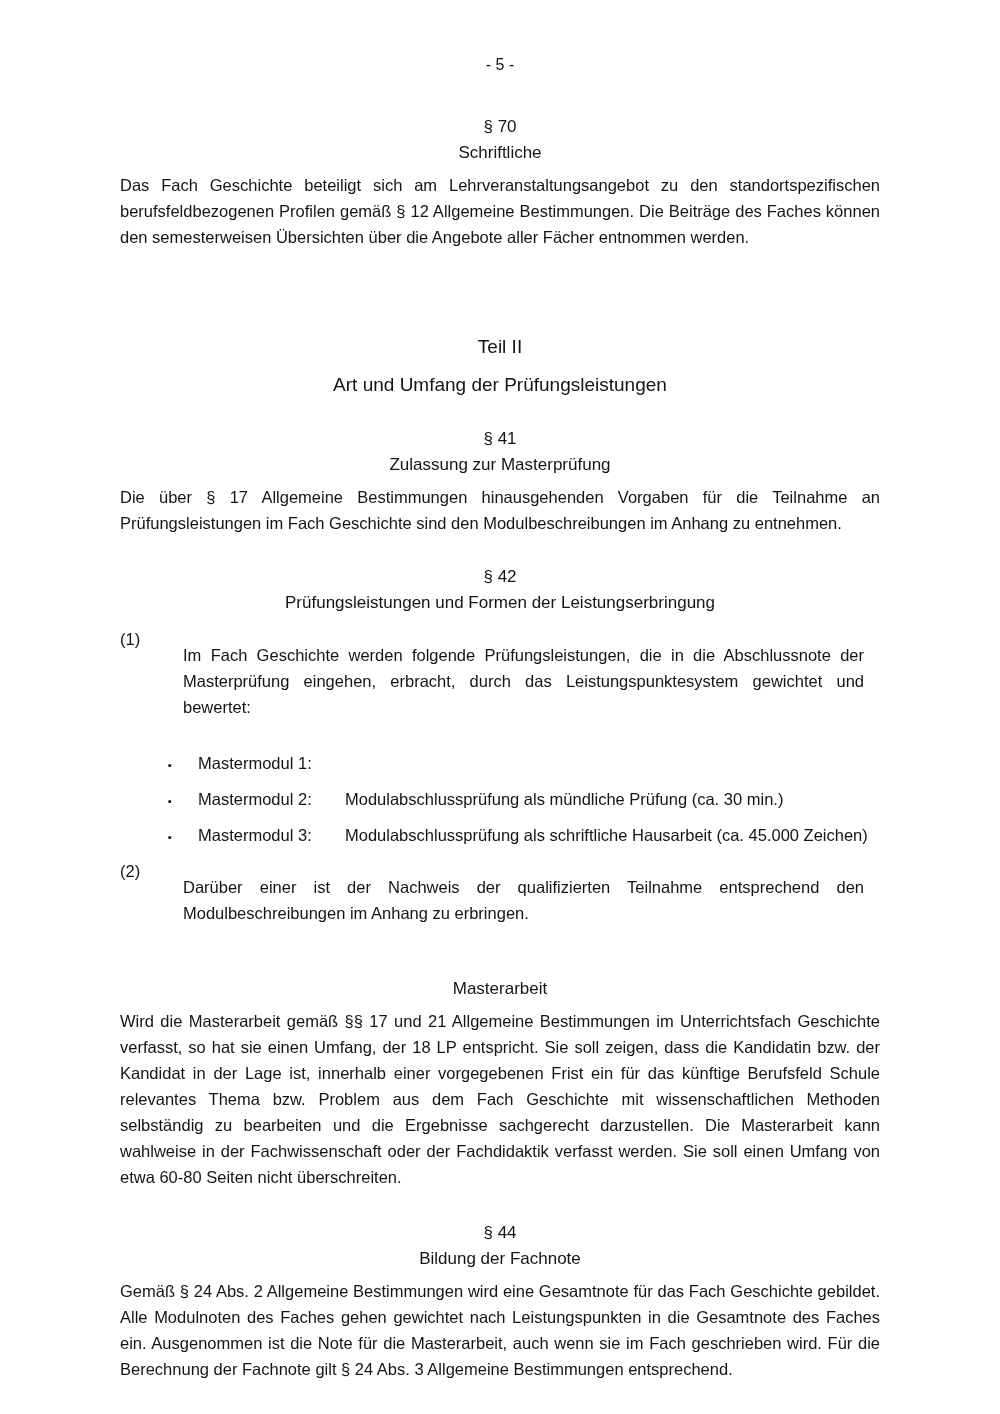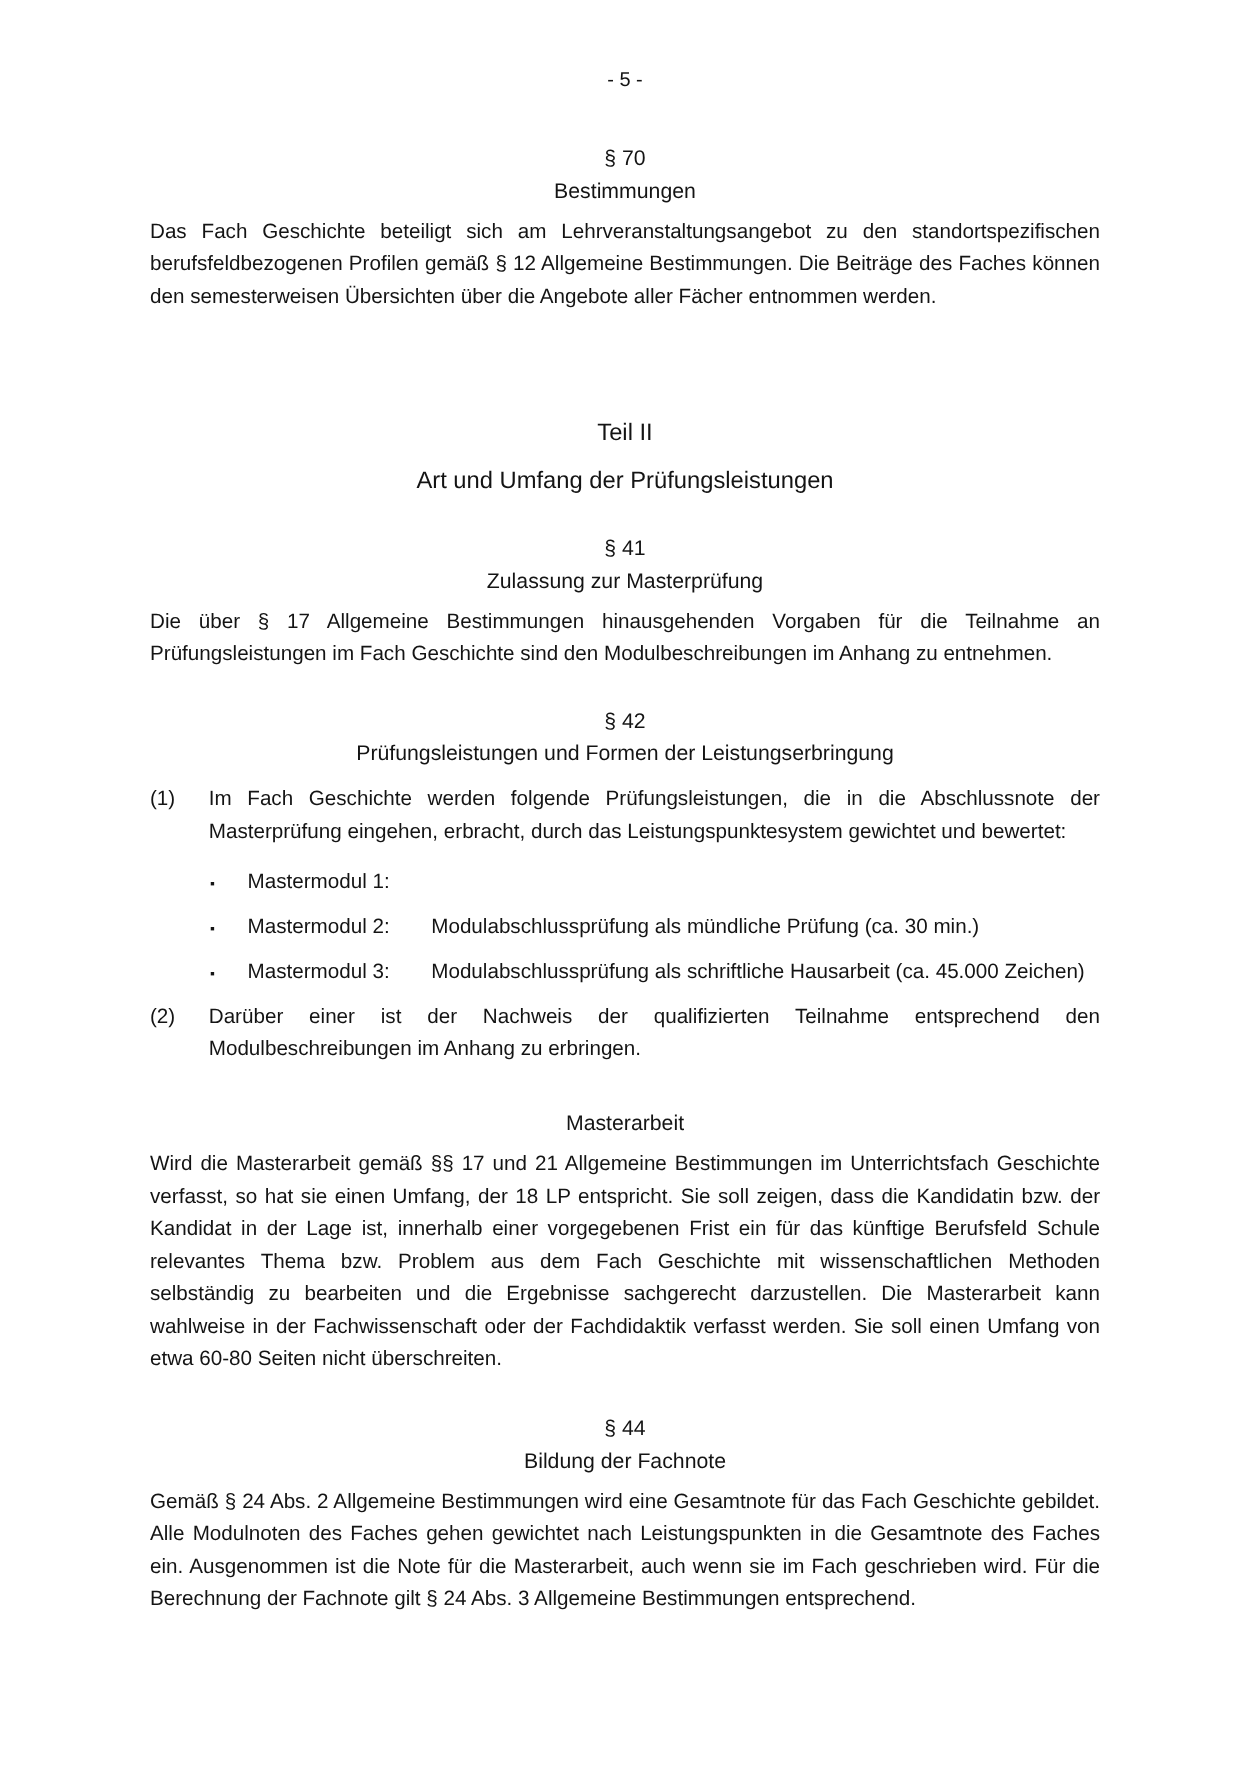--- a/index.html
+++ b/index.html
@@ -58,21 +58,21 @@
   .numbered {
     display: flex;
     margin-top: 10px;
   }
   .numbered .num {
     width: 47px;
     flex-shrink: 0;
   }
   .numbered .num-text {
     flex: 1;
-    margin: 0;
+    margin: 16px;
     text-align: justify;
   }
   .module-list {
     margin-top: 14px;
   }
   .module-row {
     display: flex;
     margin-left: 48px;
     margin-bottom: 8px;
     align-items: baseline;
@@ -96,21 +96,21 @@
 </head>
 <body>
 
 <div class="page">
 
   <div class="page-number">- 5 -</div>
 
   <section>
     <h2 class="sec-head sec-head-40">
       <span class="sec-num">§ 70</span>
-      <span class="sec-title">Bestimmungen</span>
+      <span class="sec-title">Schriftliche</span>
     </h2>
     <p class="body-text">Das Fach Geschichte beteiligt sich am Lehrveranstaltungsangebot zu den standortspezifischen berufsfeldbezogenen Profilen gemäß § 12 Allgemeine Bestimmungen. Die Beiträge des Faches können den semesterweisen Übersichten über die Angebote aller Fächer entnommen werden.</p>
   </section>
 
   <div class="part-head">
     <div class="part-label">Teil II</div>
     <div class="part-title">Art und Umfang der Prüfungsleistungen</div>
   </div>
 
   <section>

